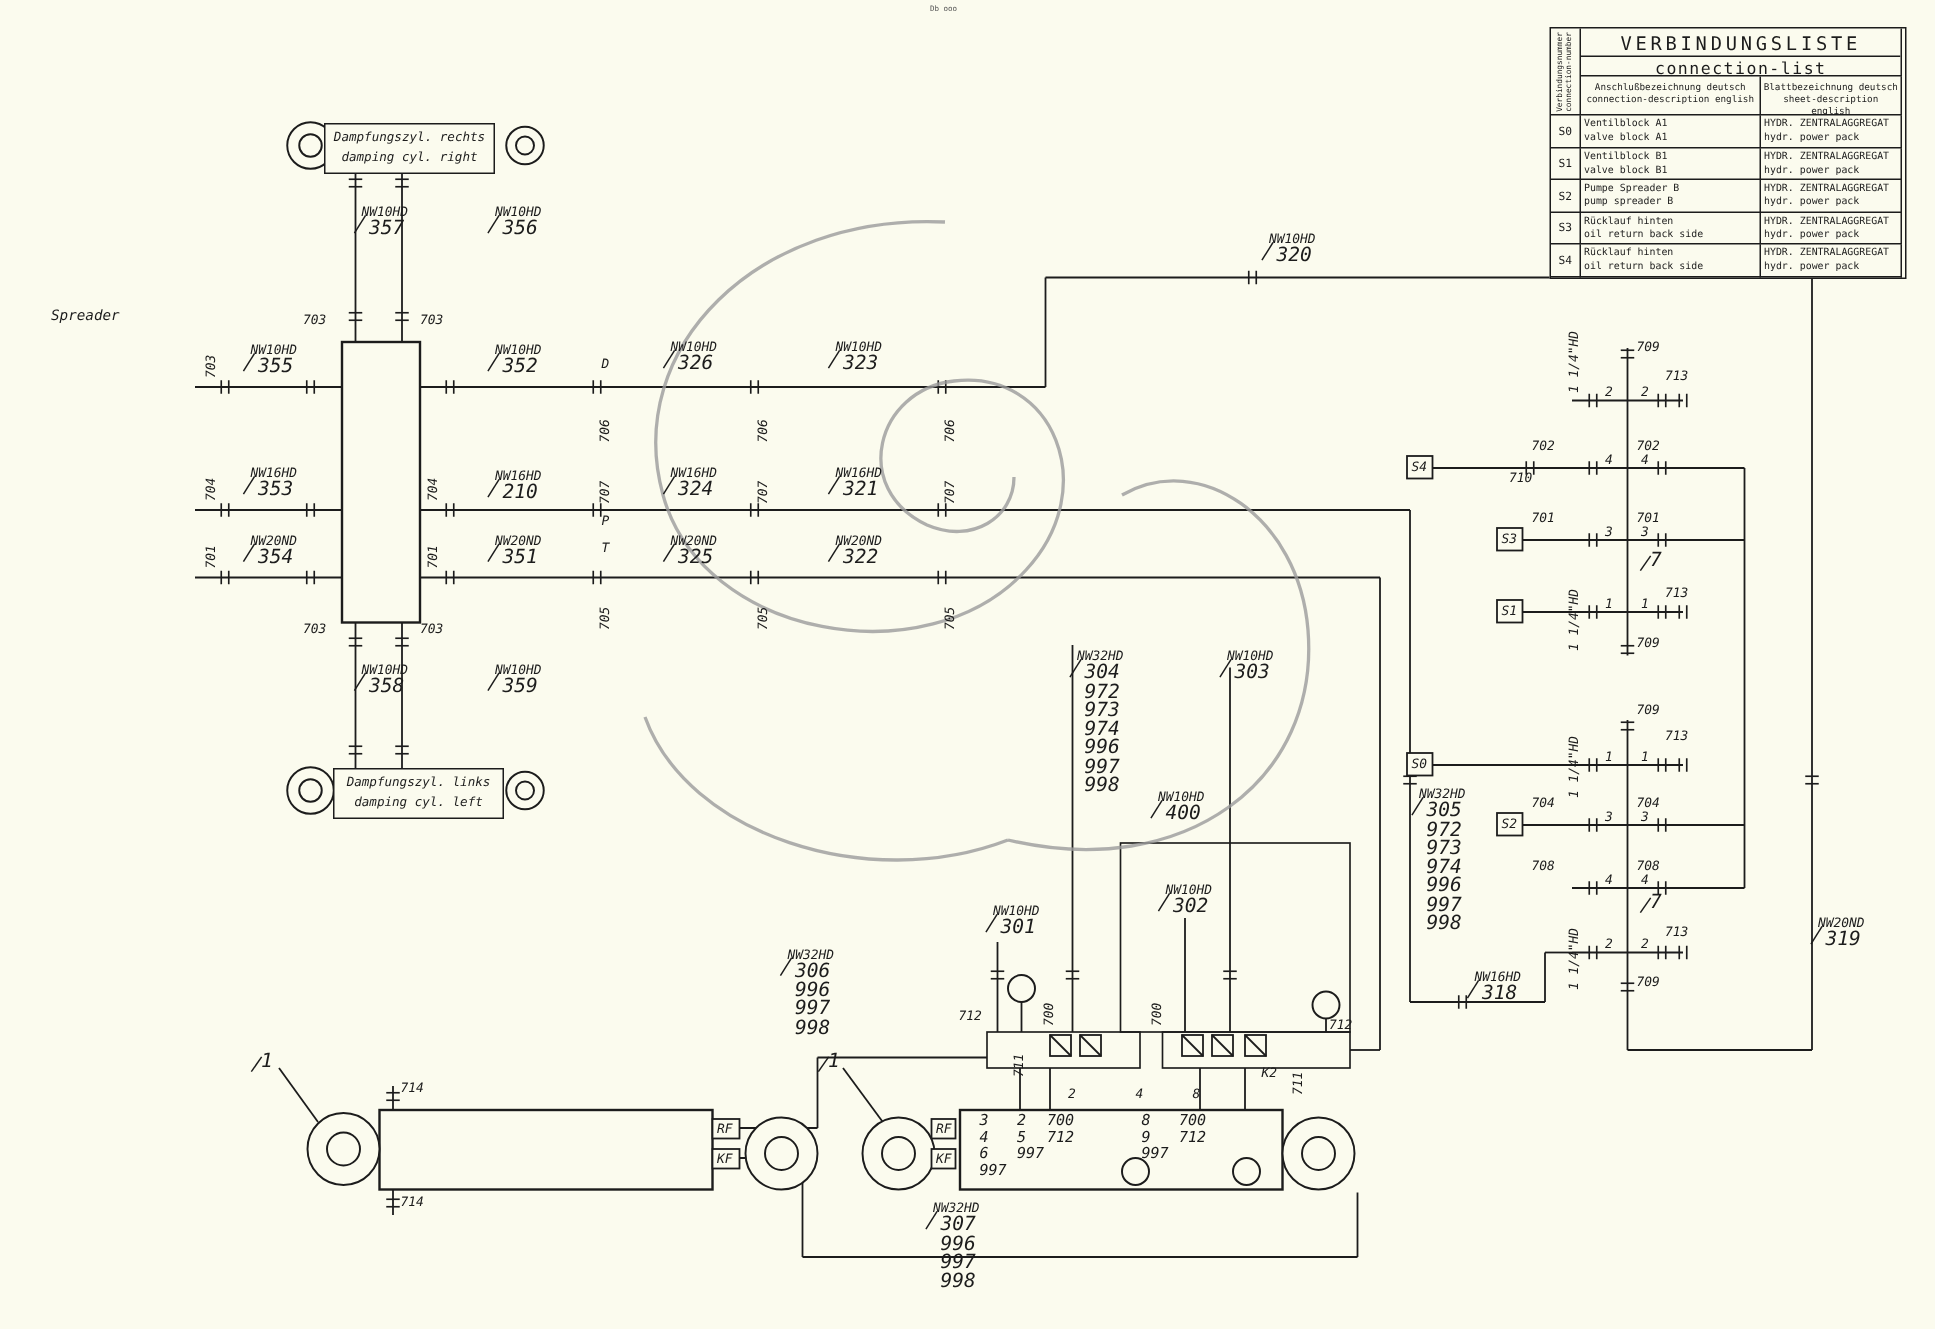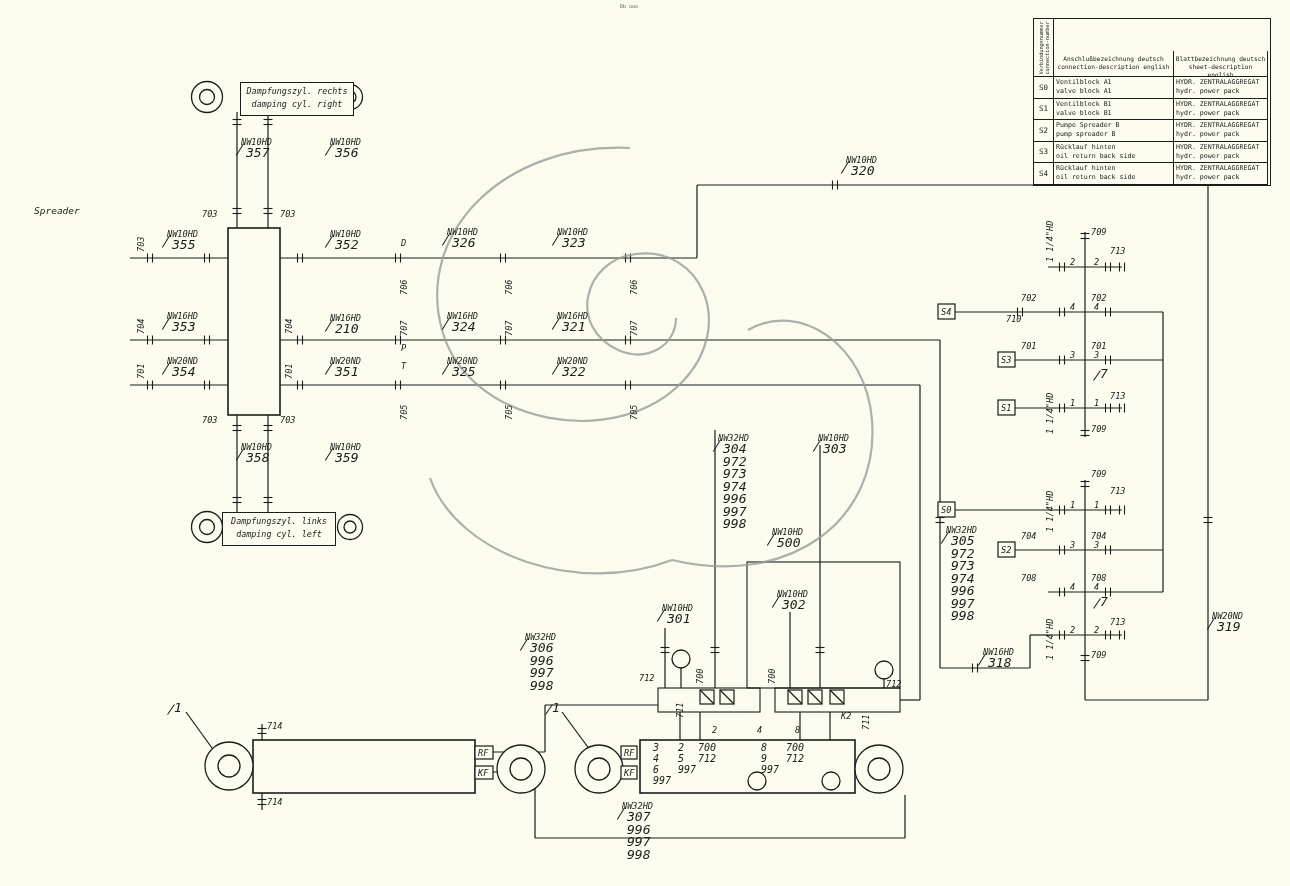--- a/index.html
+++ b/index.html
@@ -9,21 +9,21 @@
   #labels{position:absolute;inset:0;z-index:5}
   .lbl{position:absolute;white-space:nowrap;z-index:5}
 
   
   #spreader-title{left:34px;top:205px;font-size:9.5px;font-style:italic}
   #spreader-box{position:absolute;left:8px;top:222px;width:122px;height:186px;border:1.4px solid #1c1c1c;z-index:3}
   .sp-port{position:absolute;width:100%;text-align:center;font-size:9px;font-style:italic;line-height:12px}
 
   
   .cylbox{position:absolute;width:112px;height:30px;border:1.4px solid #1c1c1c;text-align:center;font-size:8.4px;font-style:italic;line-height:13px;padding-top:2px;z-index:3;background:#fbfbee}
-  #cylbox-top{left:240px;top:82px}
+  #cylbox-top{left:216px;top:82px}
   #cylbox-bot{left:222px;top:512px}
 
   
   .hose{position:absolute;z-index:5;font-style:italic;white-space:nowrap}
   .hose .sz{font-size:8.6px;line-height:9px}
   .hose .nm{font-size:13px;line-height:12.5px;padding-left:5px}
   .hose .slash{position:absolute;left:-8px;top:11px;width:14px;height:0;border-top:1.3px solid #1c1c1c;transform:rotate(-58deg);display:block}
 
   
   .port{position:absolute;z-index:5;font-size:8.6px;font-style:italic;line-height:8px;white-space:nowrap}
@@ -303,20 +303,24 @@
     <div>damping cyl. left</div>
   </div>
 
   <div id="vtable">
     <div class="vt-rot">
       <div class="rt">
         <span>Verbindungsnummer</span><br>
         <span>connection-number</span>
       </div>
     </div>
+    <div class="vt-title">
+      <div class="tl1">VERBINDUNGSLISTE</div>
+      <div class="tl2">connection-list</div>
+    </div>
     <div class="vt-h" style="grid-column:2">
       <div>Anschlußbezeichnung deutsch</div>
       <div>connection-description english</div>
     </div>
     <div class="vt-h" style="grid-column:3">
       <div>Blattbezeichnung deutsch</div>
       <div>sheet-description english</div>
     </div>
 
     <div class="vt-id" style="grid-row:3">S0</div>
@@ -457,21 +461,21 @@
         <div class="nm">972</div>
         <div class="nm">973</div>
         <div class="nm">974</div>
         <div class="nm">996</div>
         <div class="nm">997</div>
         <div class="nm">998</div>
         <i class="slash"></i>
       </div>
       <div class="hose" style="left: 772px; top: 528px;">
         <div class="sz">NW10HD</div>
-        <div class="nm">500</div>
+        <div class="nm">400</div>
         <i class="slash"></i>
       </div>
       <div class="hose" style="left: 946px; top: 526px;">
         <div class="sz">NW32HD</div>
         <div class="nm">305</div>
         <div class="nm">972</div>
         <div class="nm">973</div>
         <div class="nm">974</div>
         <div class="nm">996</div>
         <div class="nm">997</div>

